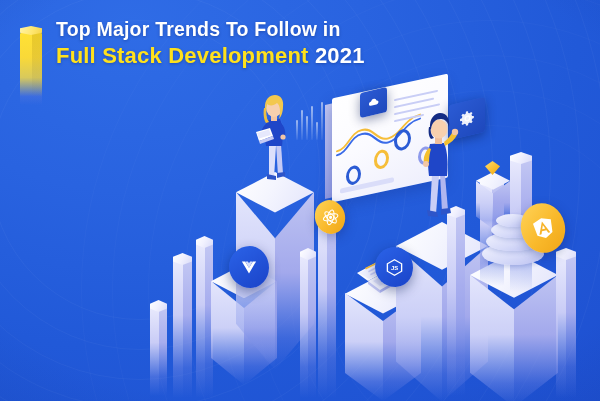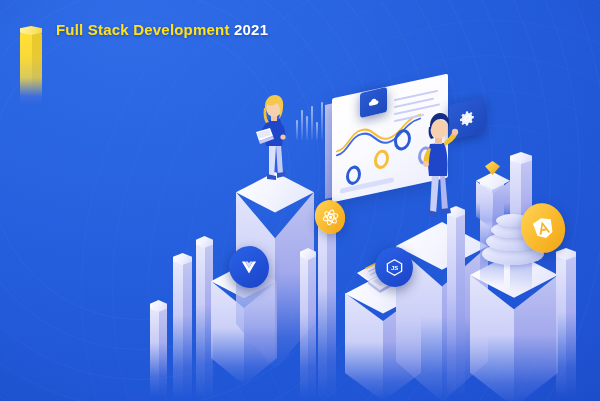--- a/index.html
+++ b/index.html
@@ -30,21 +30,21 @@
     background:radial-gradient(120% 110% at 50% 45%, rgba(0,0,0,0) 52%, rgba(10,40,120,.30) 100%);}
 
   
   .headline{position:absolute; left:56px; top:16px; width:420px; z-index:40;}
   .hl-line1{
     font-size:19.5px; font-weight:700; color:#ffffff; letter-spacing:.2px;
     line-height:26px; white-space:nowrap;
     text-shadow:0 1px 3px rgba(10,30,90,.35);
   }
   .hl-line2{
-    font-size:15px; font-weight:700; line-height:27px; white-space:nowrap;
+    font-size:22px; font-weight:700; line-height:27px; white-space:nowrap;
     letter-spacing:.2px; text-shadow:0 1px 3px rgba(10,30,90,.35);
   }
   .hl-yellow{color:#FFE11C;}
   .hl-white{color:#ffffff;}
 
   
   .ybar{position:absolute; left:20px; top:26px; width:22px; height:78px; z-index:40;}
   .ybar .top{position:absolute; left:0; top:0; width:22px; height:9px;
     background:linear-gradient(110deg,#FFF3A8 0%,#FFE770 55%,#F5D44A 100%);
     clip-path:polygon(50% 0%, 100% 26%, 100% 74%, 50% 100%, 0 74%, 0 26%);}
@@ -162,20 +162,21 @@
     <div class="ring" style="width:818px;height:818px;"></div>
   </div>
 
   <div class="ybar">
     <div class="body"></div>
     <div class="shade"></div>
     <div class="top"></div>
   </div>
 
   <div class="headline">
+    <div class="hl-line1">Top Major Trends To Follow in</div>
     <div class="hl-line2">
       <span class="hl-yellow">Full Stack Development</span><span>&nbsp;</span><span class="hl-white">2021</span>
     </div>
   </div>
 
   <div class="scene">
 
     <div class="eq" style="left:296px; top:100px; width:46px; height:40px;">
       <i style="left:0px;  height:20px;"></i>
       <i style="left:5px;  height:30px;"></i>

